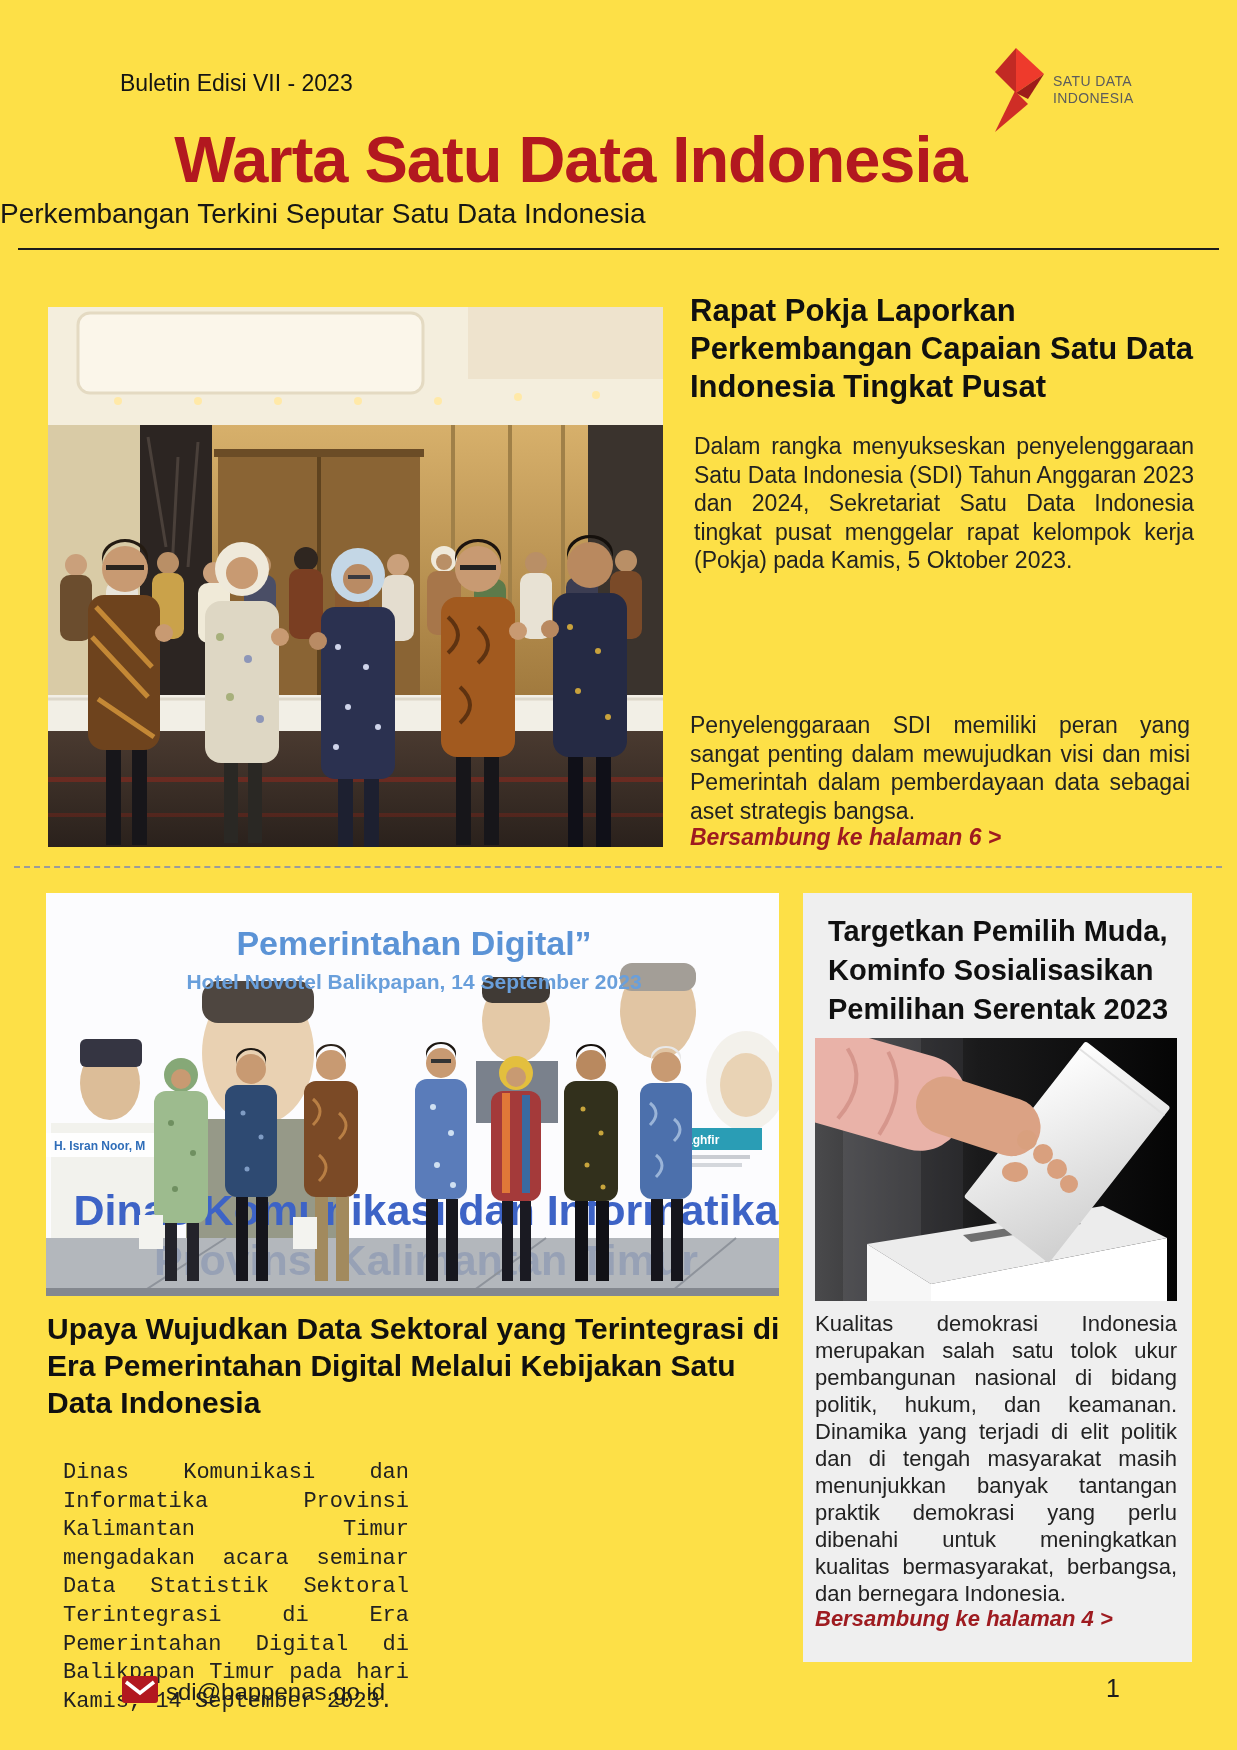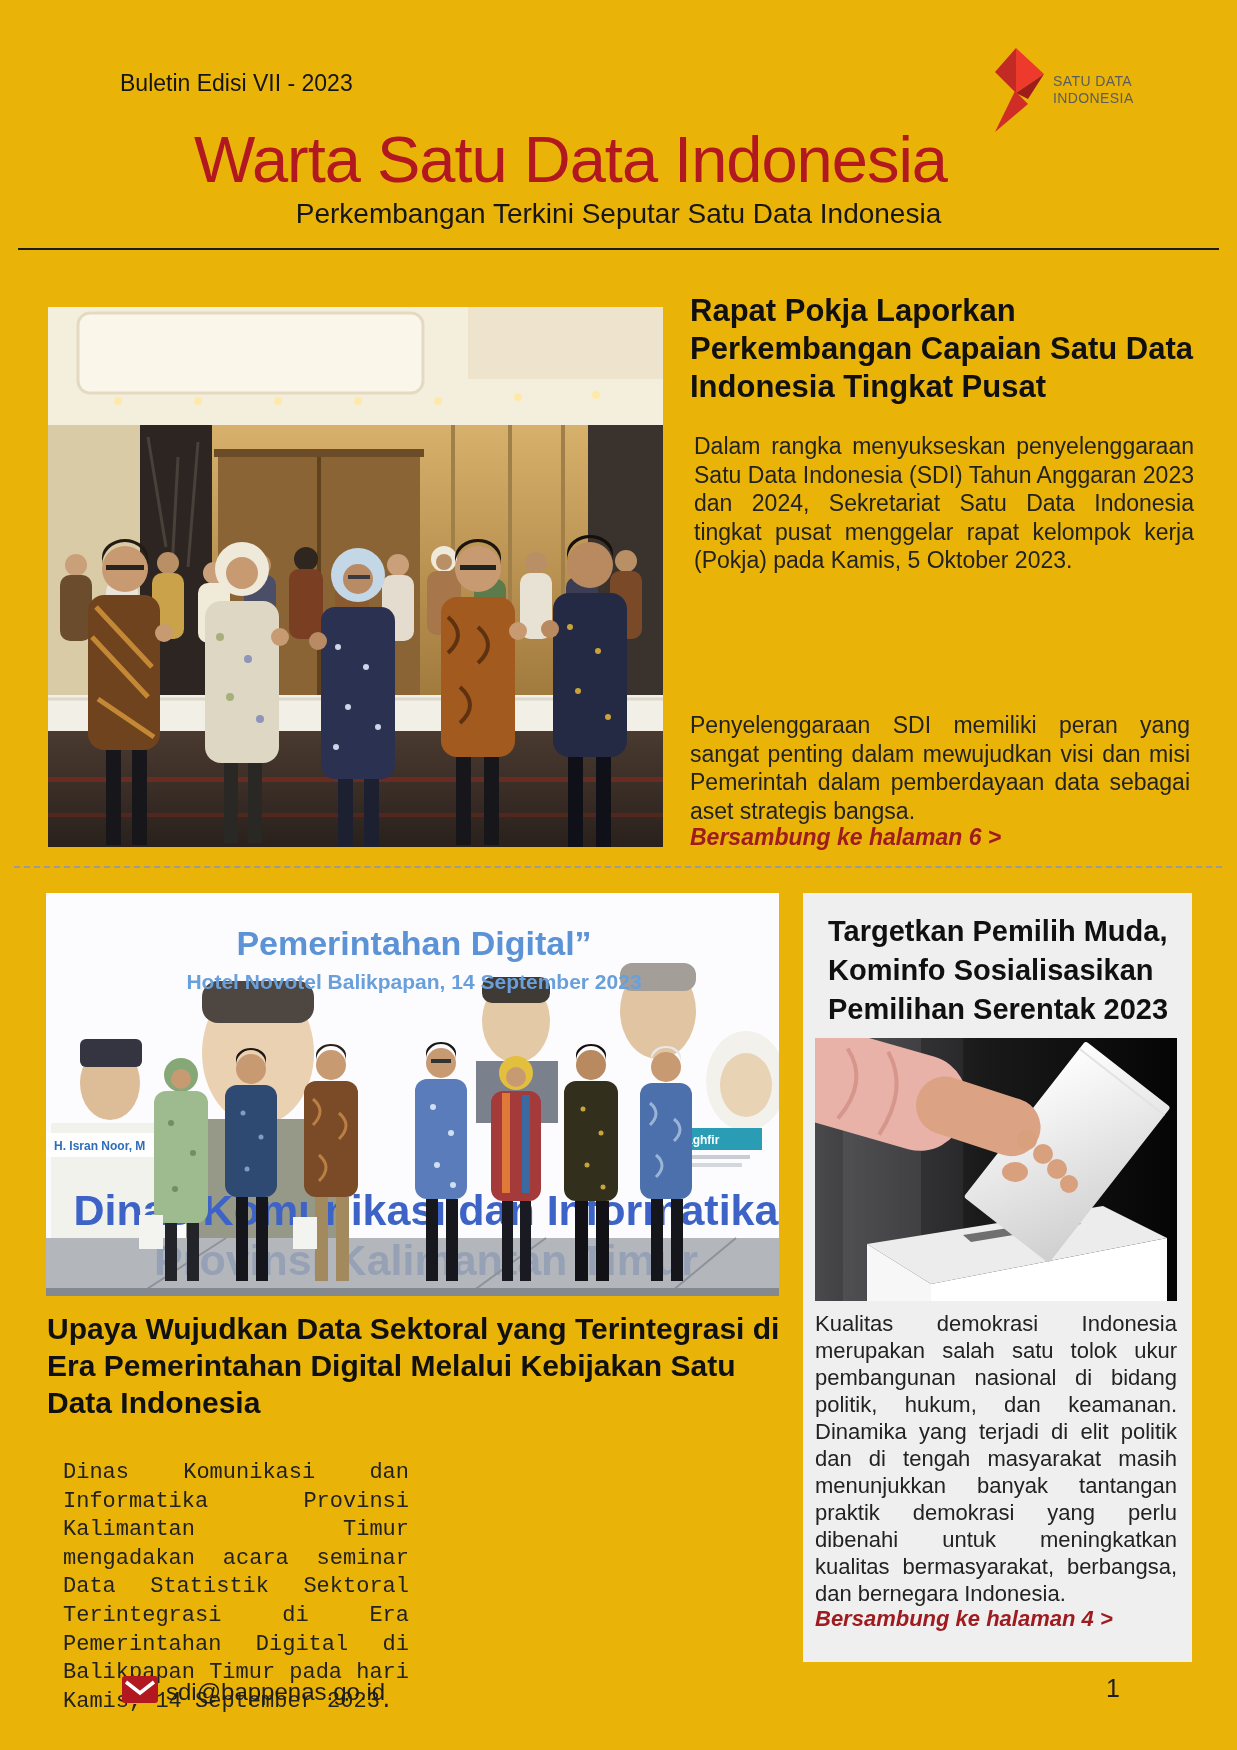--- a/index.html
+++ b/index.html
@@ -1,26 +1,26 @@
 <!DOCTYPE html>
 <html><head>
 <meta charset="utf-8">
 <style>
   html,body{margin:0;padding:0;background:#ffffff;}
-  .page{position:relative;width:1237px;height:1750px;background:#eab308;overflow:hidden;
+  .page{position:relative;width:1237px;height:1750px;background:#fde047;overflow:hidden;
         font-family:"Liberation Sans","DejaVu Sans",sans-serif;color:#1a1a1a;}
   .abs{position:absolute;}
 
   
   .edition{left:120px;top:70px;font-size:23px;color:#141414;}
   .logo-wrap{left:985px;top:44px;width:215px;height:92px;display:flex;align-items:center;}
   .logo-text{margin-left:6px;font-size:14px;line-height:17px;color:#5c5c5c;letter-spacing:.4px;}
   .masthead-title{left:0;top:122px;width:1141px;text-align:center;
-      font-size:65px;font-weight:400;letter-spacing:-1px;color:#b2181f;}
-  .masthead-sub{left:0;top:198px;width:1237px;text-align:center;font-size:28px;color:#161616;}
+      font-size:65px;font-weight:700;letter-spacing:-1px;color:#b2181f;}
+  .masthead-sub{left:0;top:198px;width:1237px;text-align:left;font-size:28px;color:#161616;}
   .top-rule{left:18px;top:248px;width:1201px;border-top:2px solid #1c1c1c;}
 
   
   .photo1{left:48px;top:307px;width:615px;height:540px;}
   .a1-head{left:690px;top:292px;width:505px;font-size:31px;line-height:38px;font-weight:700;color:#101010;}
   .a1-p{width:500px;font-size:23px;line-height:28.5px;text-align:justify;color:#222;}
   .a1-p1{left:690px;top:428px;}
   .a1-p2{left:690px;top:598px;}
   .a1-p3{left:690px;top:711px;}
   .continue{font-size:23px;font-weight:700;font-style:italic;color:#9e1b20;text-decoration:none;display:block;}

